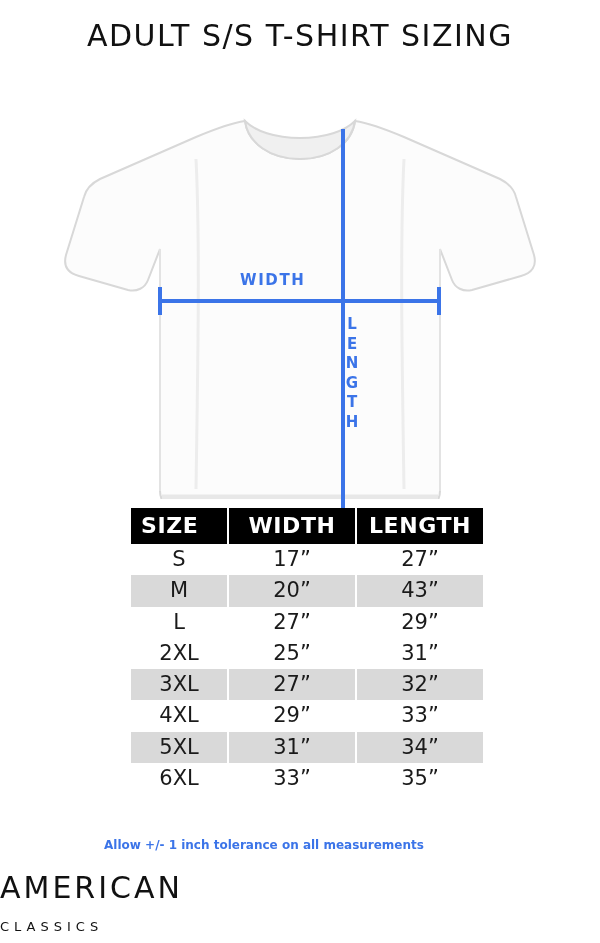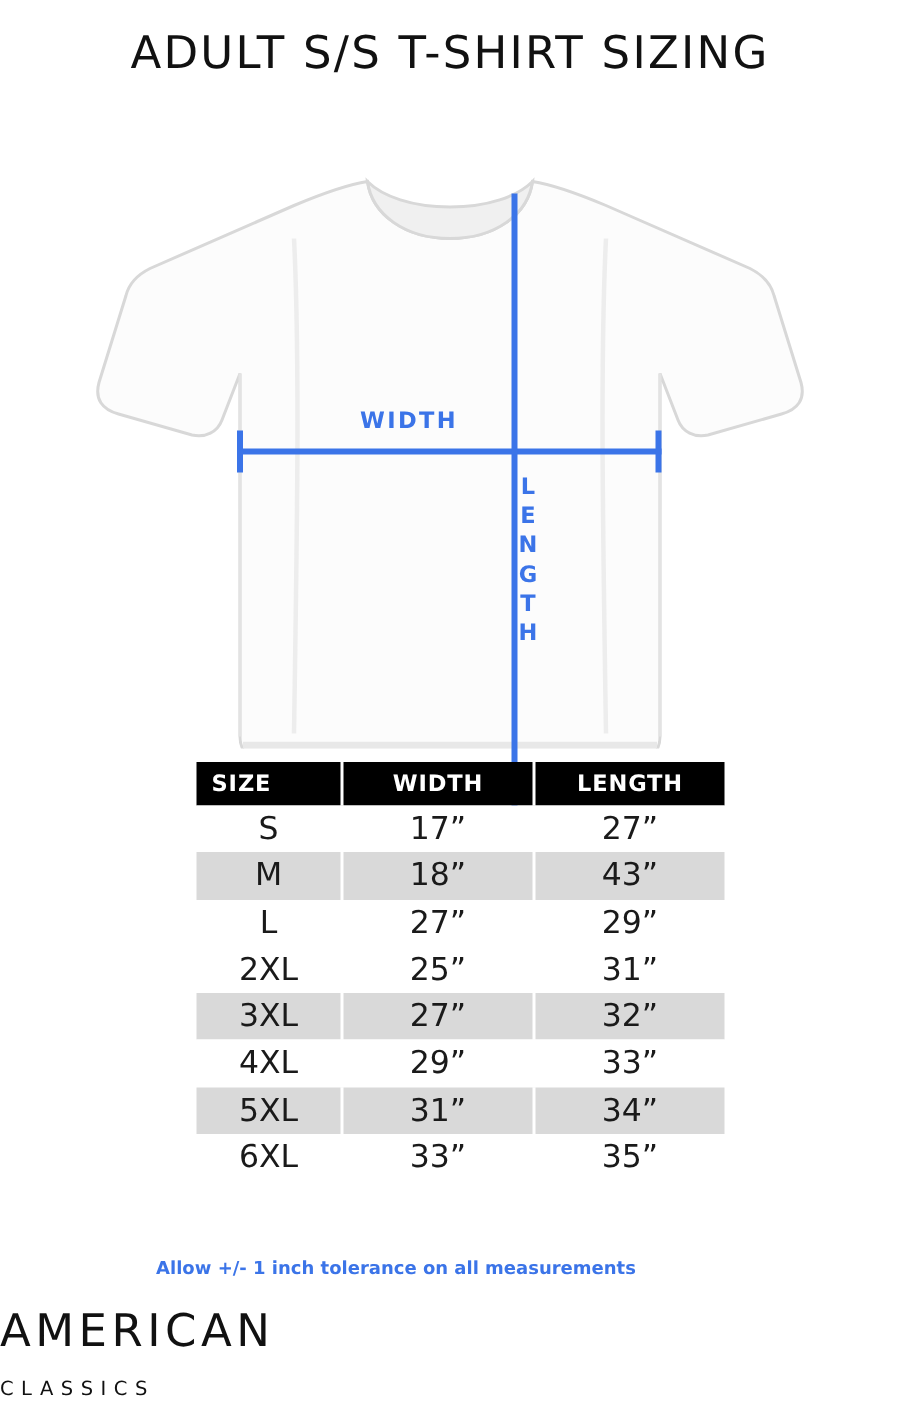--- a/index.html
+++ b/index.html
@@ -109,21 +109,21 @@
     width: 338px;
   }
   table.size-table {
     border-collapse: collapse;
     width: 338px;
     table-layout: fixed;
   }
   table.size-table th {
     background: #000000;
     color: #ffffff;
-    font-size: 15px;
+    font-size: 22px;
     font-weight: bold;
     letter-spacing: 0.6px;
     padding: 5px 0 6px 0;
     font-family: "DejaVu Sans", sans-serif;
     border-right: 2px solid #ffffff;
   }
   table.size-table th:last-child { border-right: none; }
   table.size-table th.col-size { text-align: left; padding-left: 10px; width: 86px; }
   table.size-table th.col-width { width: 126px; }
   table.size-table th.col-length { width: 126px; }
@@ -240,21 +240,21 @@
         </tr>
       </thead>
       <tbody>
         <tr class="row-odd">
           <td>S</td>
           <td>17”</td>
           <td>27”</td>
         </tr>
         <tr class="row-even">
           <td>M</td>
-          <td>18”</td>
+          <td>20”</td>
           <td>43”</td>
         </tr>
         <tr class="row-odd">
           <td>L</td>
           <td>27”</td>
           <td>29”</td>
         </tr>
         <tr class="row-odd">
           <td>2XL</td>
           <td>25”</td>

